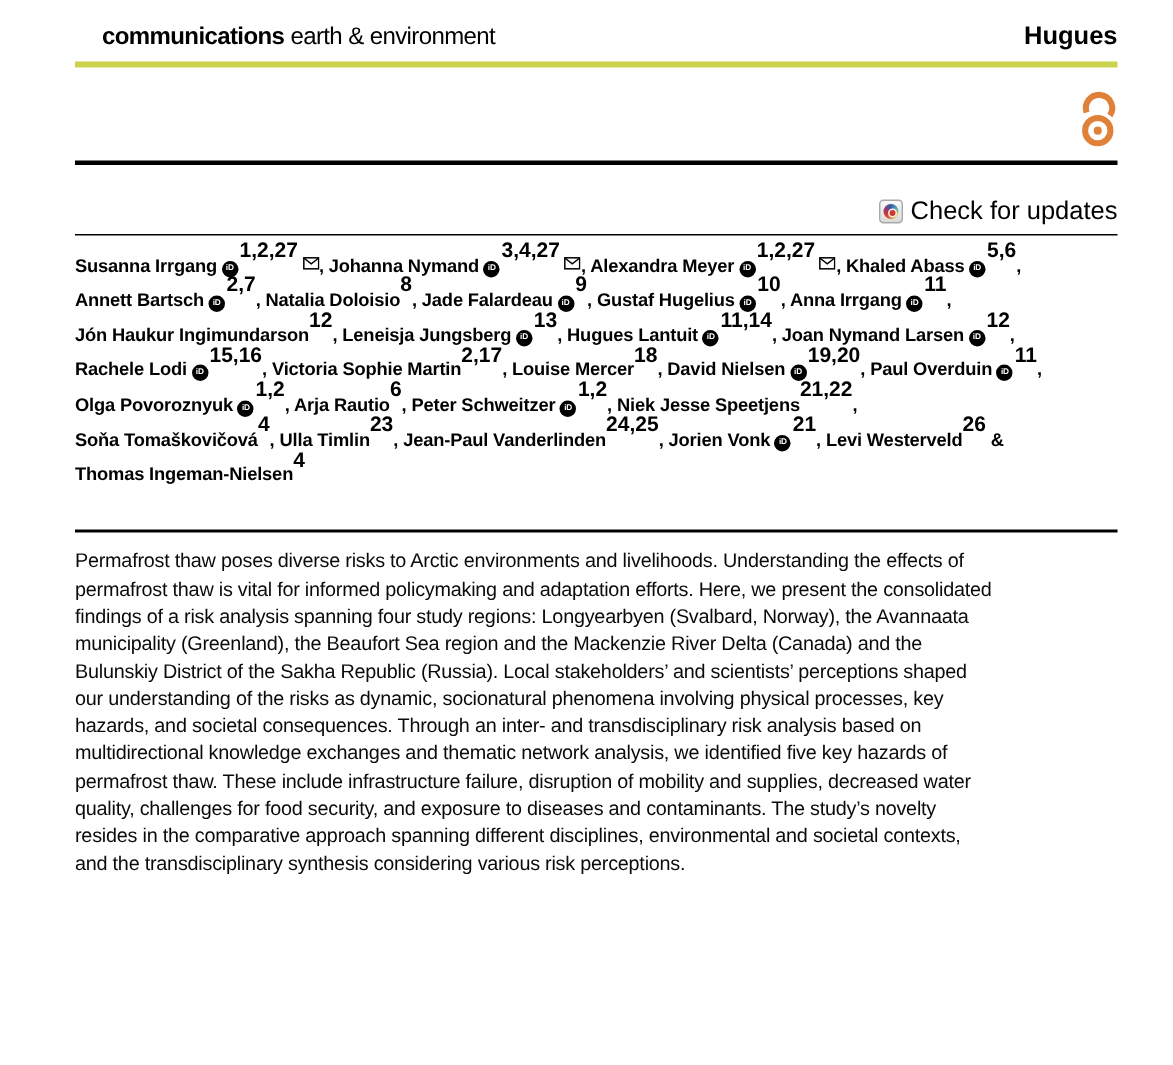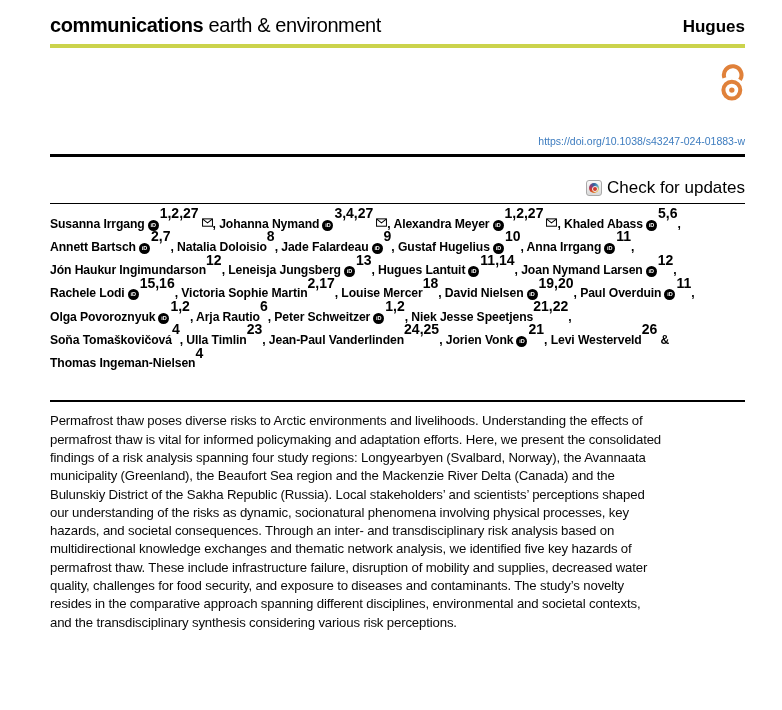--- a/index.html
+++ b/index.html
@@ -13,21 +13,21 @@
   body{font-family:"Liberation Sans", sans-serif; color:var(--ink);}
   .page{
     position:relative;
     width:782px;height:710px;
     background:#fff;
     overflow:hidden;
     padding:14px 37px 0 50px;
   }
   
   .masthead{display:flex;justify-content:space-between;align-items:baseline;}
-  .journal{font-size:20px;letter-spacing:-0.4px;}
+  .journal{font-size:16px;letter-spacing:-0.4px;margin-left:18px;}
   .j-bold{font-weight:700;}
   .article-type{font-size:17px;font-weight:700;}
   .brand-rule{height:4px;background:var(--brand);margin-top:7px;}
   
   .oa-row{display:flex;justify-content:flex-end;margin-top:13px;height:44px;}
   .oa-icon{color:var(--oa);display:inline-block;line-height:0;}
   
   .doi-row{text-align:right;margin-top:26px;}
   .doi-link{color:var(--link);font-size:10.5px;text-decoration:none;letter-spacing:0;}
   
@@ -97,23 +97,20 @@
   <div class="oa-row">
     <span class="oa-icon">
       <svg width="27" height="42" viewBox="0 0 40 62" aria-hidden="true">
         <path d="M 9.5 25 A 13 13 0 1 1 32.5 28" fill="none" stroke="currentColor" stroke-width="6"></path>
         <circle cx="20.5" cy="43" r="12.5" fill="none" stroke="currentColor" stroke-width="6"></circle>
         <circle cx="20.5" cy="43" r="4" fill="currentColor"></circle>
       </svg>
     </span>
   </div>
 
-  <div class="doi-row">
-    <a class="doi-link" href="#">https://doi.org/10.1038/s43247-024-01883-w</a>
-  </div>
 
   <div class="title-rule"></div>
 
 
   <div class="updates-row">
     <a class="check-updates" href="#">
       <span class="crossmark">
         <span class="cm-ring"></span>
         <span class="cm-core"></span>
       </span>

